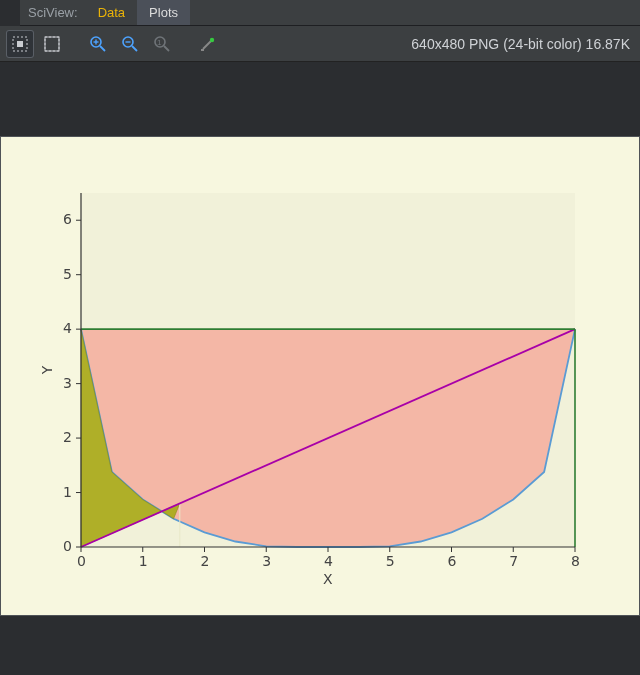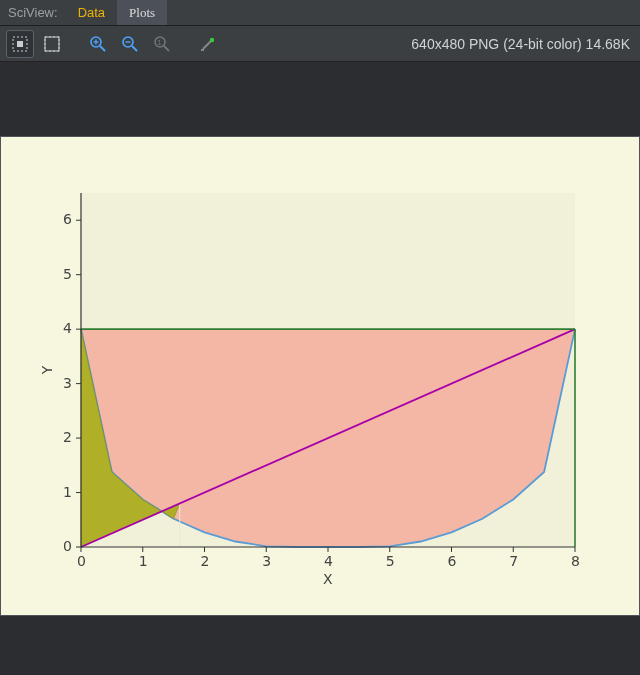--- a/index.html
+++ b/index.html
@@ -10,38 +10,38 @@
     font-size: 13px;
     color: #bbbbbb;
     overflow: hidden;
   }
   .tabbar {
     height: 26px;
     background: #3c3f41;
     display: flex;
     align-items: stretch;
     border-bottom: 1px solid #1e1f22;
+    margin-left: 20px;
   }
   .tabbar .title {
     padding: 0 8px;
     display: flex;
     align-items: center;
     color: #9aa0a6;
   }
   .tabbar .tab {
     padding: 0 12px;
     display: flex;
     align-items: center;
     color: #eab308;
     cursor: pointer;
   }
   .tabbar .tab.active {
     background: #4b5059;
     color: #dddddd;
-    font-family: Liberation Serif, serif;
   }
   .toolbar {
     height: 36px;
     background: #3c3f41;
     display: flex;
     align-items: center;
     padding: 0 6px;
     border-bottom: 1px solid #222;
     gap: 4px;
   }
@@ -167,21 +167,21 @@
   <div class="tool-btn">
     <span>
       <svg width="18" height="18">
           <line x1="4" y1="14" x2="12" y2="6" stroke="#888" stroke-width="2"></line>
           <circle cx="13" cy="5" r="2.2" fill="#36c940"></circle>
           <rect x="2" y="14" width="3" height="2" fill="#888"></rect>
         </svg>
     </span>
   </div>
   <div class="spacer"></div>
-  <div class="status">640x480 PNG (24-bit color) 14.68K</div>
+  <div class="status">640x480 PNG (24-bit color) 16.87K</div>
 </div>
 
 <div class="plot-area">
   <div class="png-canvas">
     <div class="axes">
       <svg id="plot-svg" width="494" height="354">
           <path d="M 0 136.15384615384613 L 0 136.15384615384613 L 30.875 278.952 L 61.75 306.45507692307694 L 92.625 325.7344615384615 L 123.5 339.40430769230767 L 154.375 348.4993846153846 L 185.25 353.292 L 216.125 354 L 247 354 L 277.875 354 L 308.75 353.292 L 339.625 348.4993846153846 L 370.5 339.40430769230767 L 401.375 325.7344615384615 L 432.25 306.45507692307694 L 463.125 278.952 L 494 136.15384615384613 L 494 136.15384615384613 Z" fill="#f4b7a6" stroke="none"></path>
           <path d="M 0 136.15384615384613 L 30.875 278.952 L 61.75 306.45507692307694 L 92.625 325.7344615384615 L 123.5 339.40430769230767 L 154.375 348.4993846153846 L 185.25 353.292 L 216.125 354 L 247 354 L 277.875 354 L 308.75 353.292 L 339.625 348.4993846153846 L 370.5 339.40430769230767 L 401.375 325.7344615384615 L 432.25 306.45507692307694 L 463.125 278.952 L 494 136.15384615384613 " fill="none" stroke="#5a9bd4" stroke-width="1.8"></path>
           <path d="M 0 354 L 98.80000000000001 310.4307692307692 L 92.625 325.7344615384615 L 61.75 306.45507692307694 L 30.875 278.952 L 0 136.15384615384613 Z" fill="#acac1f" stroke="#7a7a12" stroke-width="0.5" opacity="0.95"></path>
           <line x1="98.80000000000001" y1="354" x2="98.80000000000001" y2="310.4307692307692" stroke="#e8e8c8" stroke-width="1"></line>

